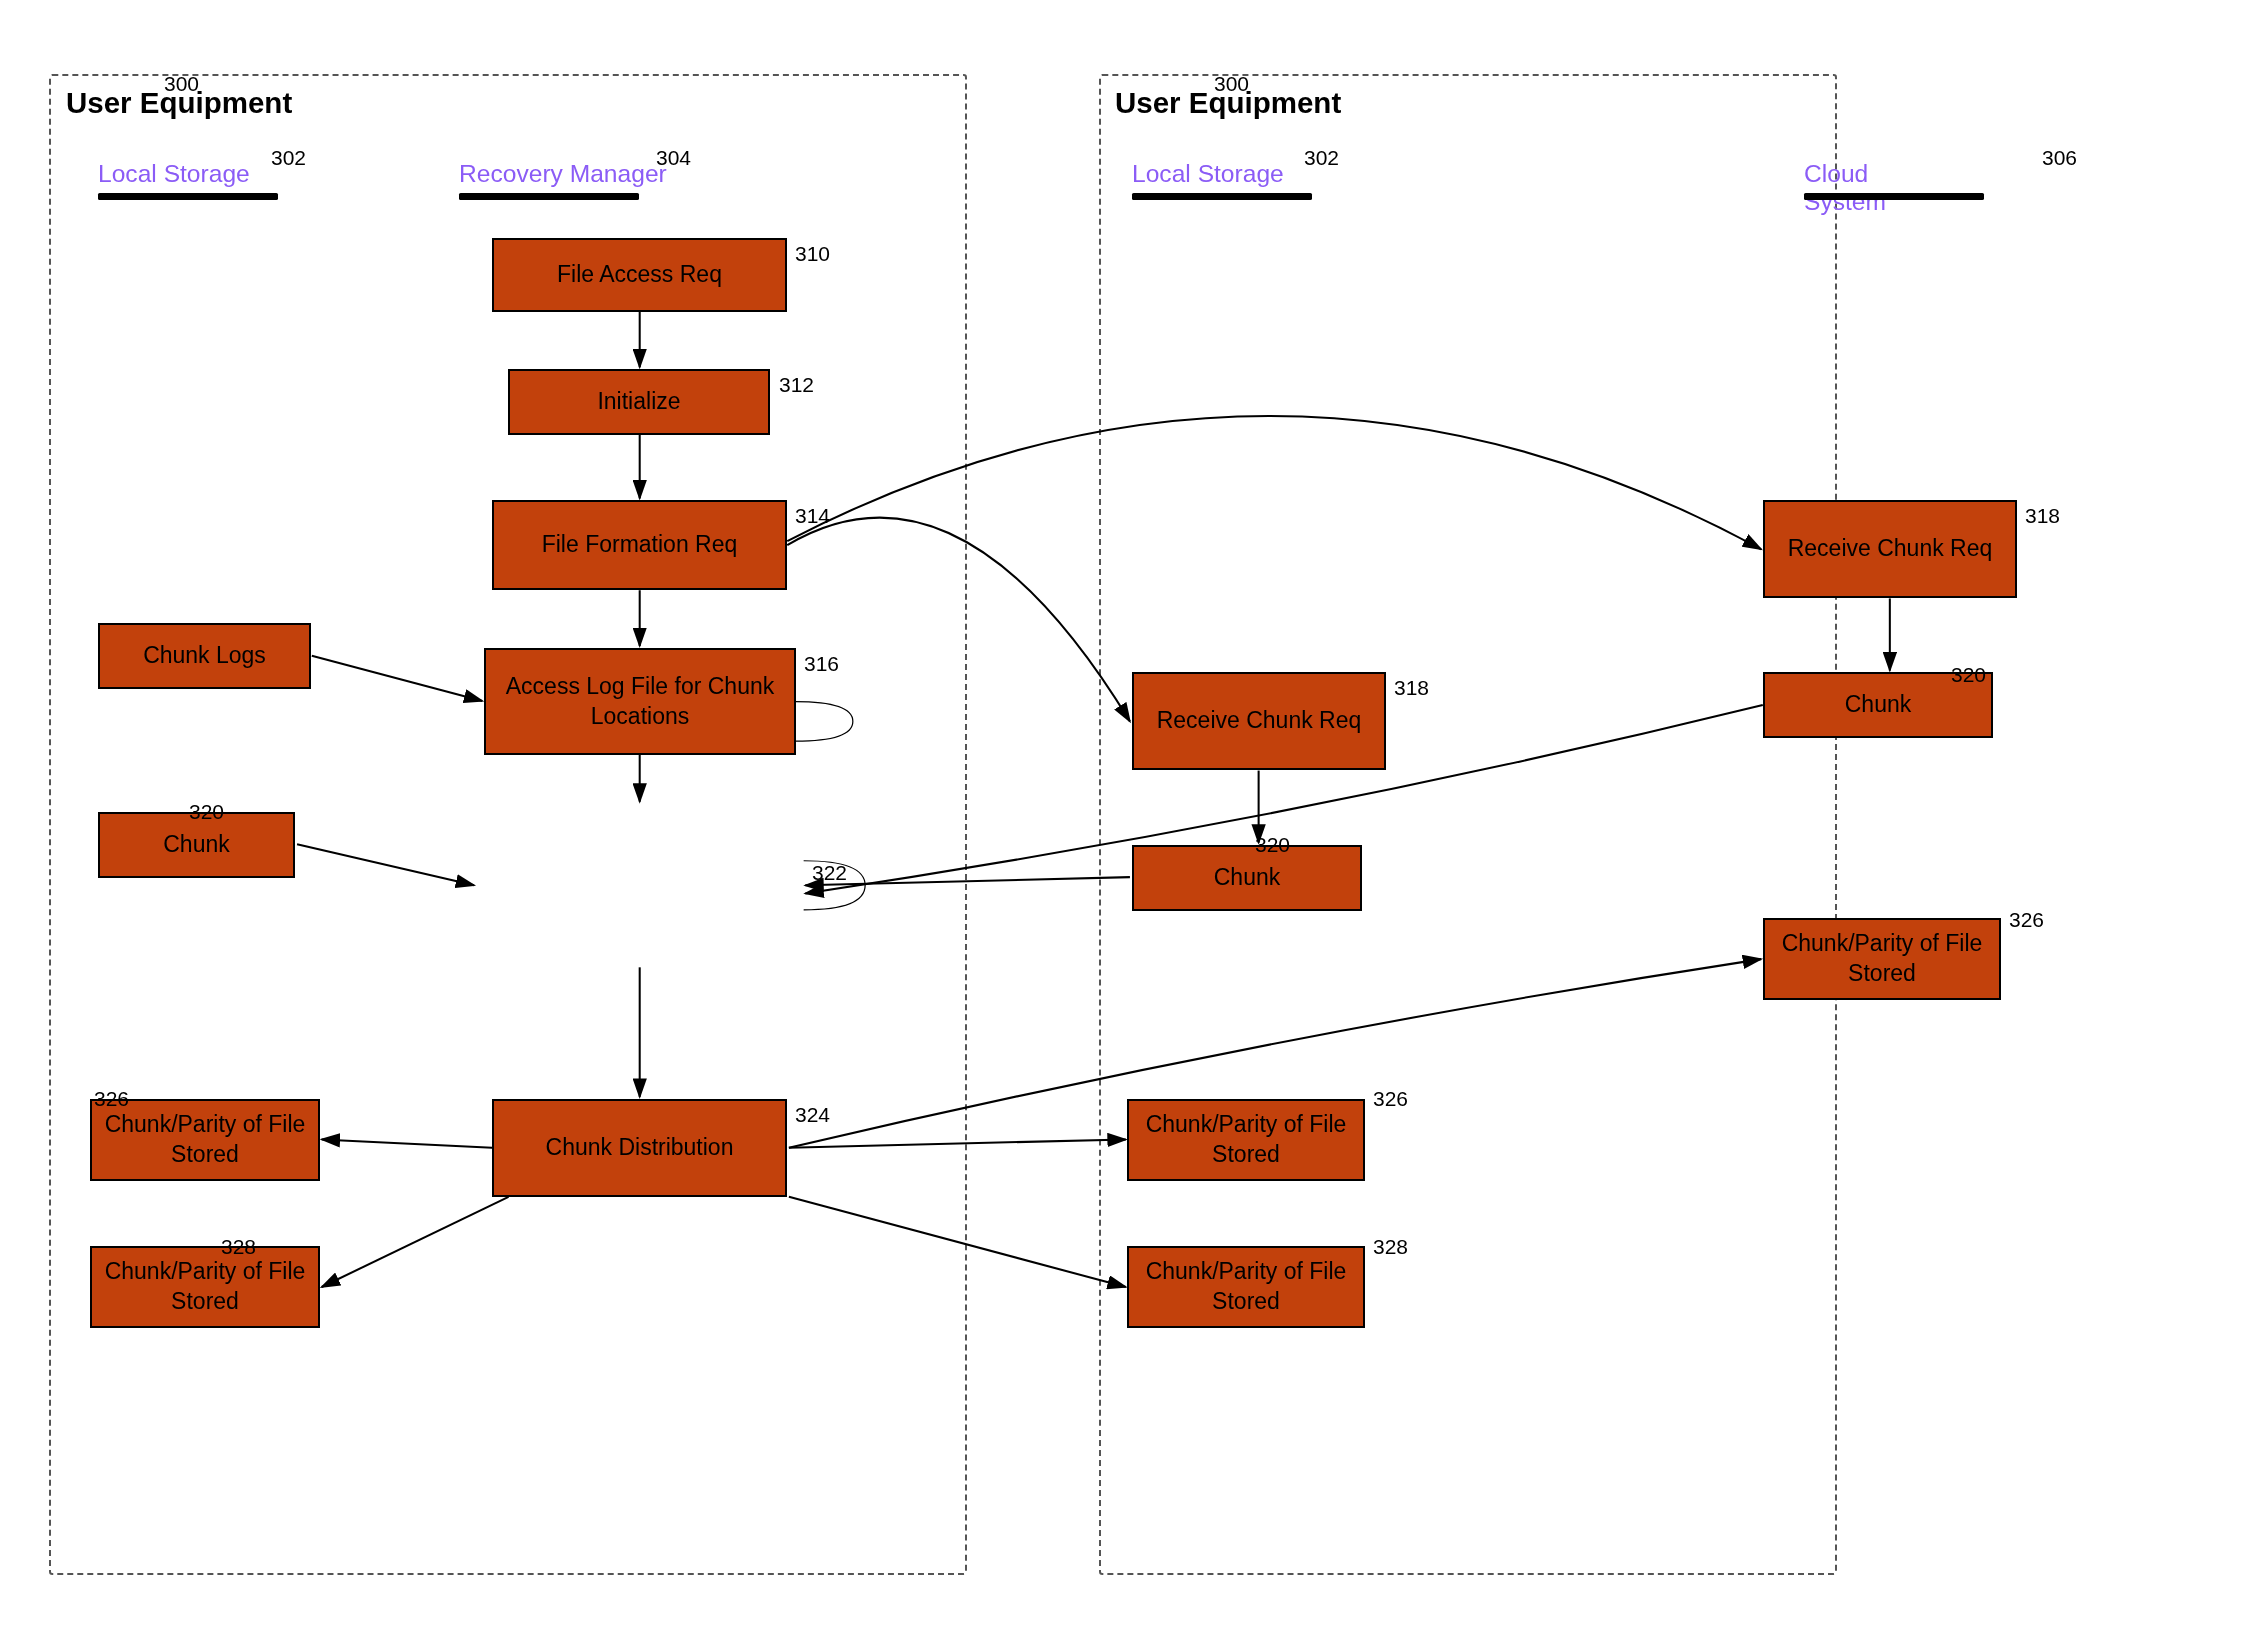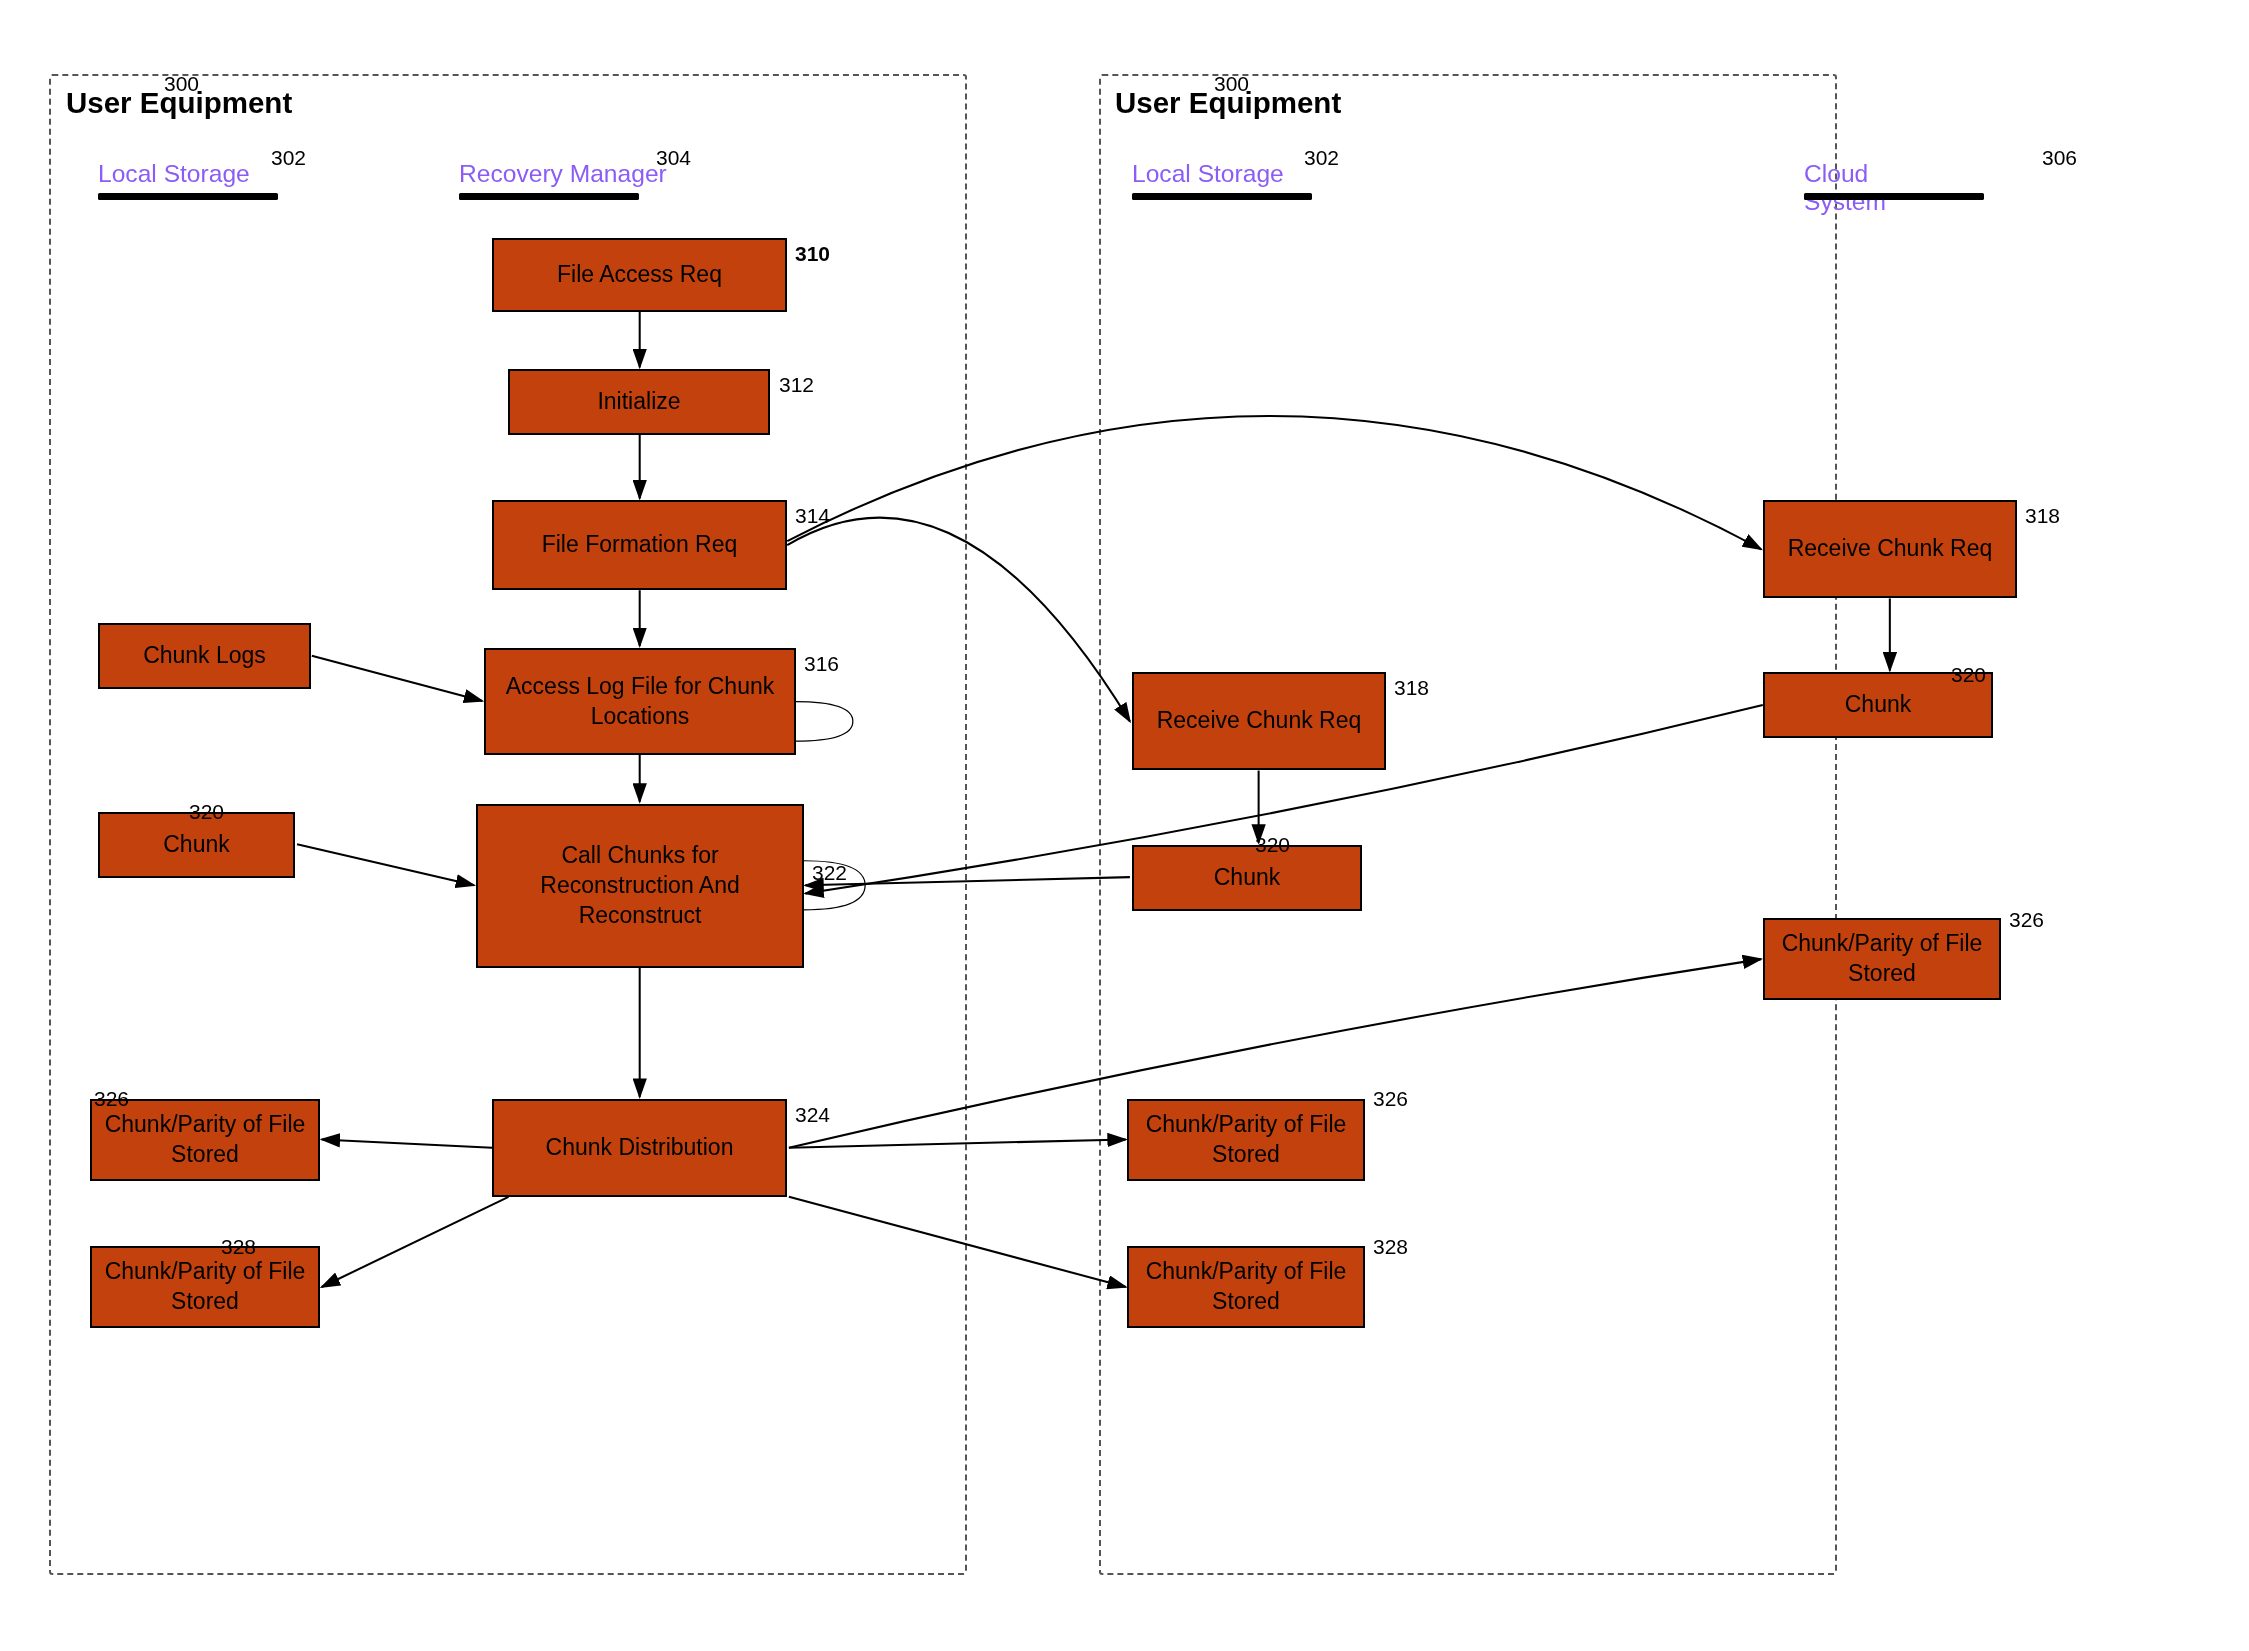--- a/index.html
+++ b/index.html
@@ -108,21 +108,21 @@
   <div class="section-sublabel" style="left:1804px; top:160px;">Cloud System</div>
 
   <div class="ref-num" style="left:2042px; top:146px;">306</div>
 
   <div class="black-bar" style="left:1804px; top:193px; width:180px;"></div>
 
   <div class="proc-box" style="left:492px; top:238px; width:295px; height:74px;">
     <span>File Access Req</span>
   </div>
 
-  <div class="ref-num" style="left:795px; top:242px;font-weight:bold;">310</div>
+  <div class="ref-num" style="left:795px; top:242px;">310</div>
 
   <div class="proc-box" style="left:508px; top:369px; width:262px; height:66px;">
     <span>Initialize</span>
   </div>
 
   <div class="ref-num" style="left:779px; top:373px;">312</div>
 
   <div class="proc-box" style="left:492px; top:500px; width:295px; height:90px;">
     <span>File Formation Req</span>
   </div>
@@ -138,23 +138,20 @@
   </div>
 
   <div class="ref-num" style="left:804px; top:652px;">316</div>
 
   <div class="proc-box" style="left:98px; top:812px; width:197px; height:66px;">
     <span>Chunk</span>
   </div>
 
   <div class="ref-num" style="left:189px; top:800px;">320</div>
 
-  <div class="proc-box" style="left:476px; top:804px; width:328px; height:164px;">
-    <span>Call Chunks for Reconstruction And Reconstruct</span>
-  </div>
 
   <div class="ref-num" style="left:812px; top:861px;">322</div>
 
   <div class="proc-box" style="left:492px; top:1099px; width:295px; height:98px;">
     <span>Chunk Distribution</span>
   </div>
 
   <div class="ref-num" style="left:795px; top:1103px;">324</div>
 
   <div class="proc-box" style="left:90px; top:1099px; width:230px; height:82px;">

